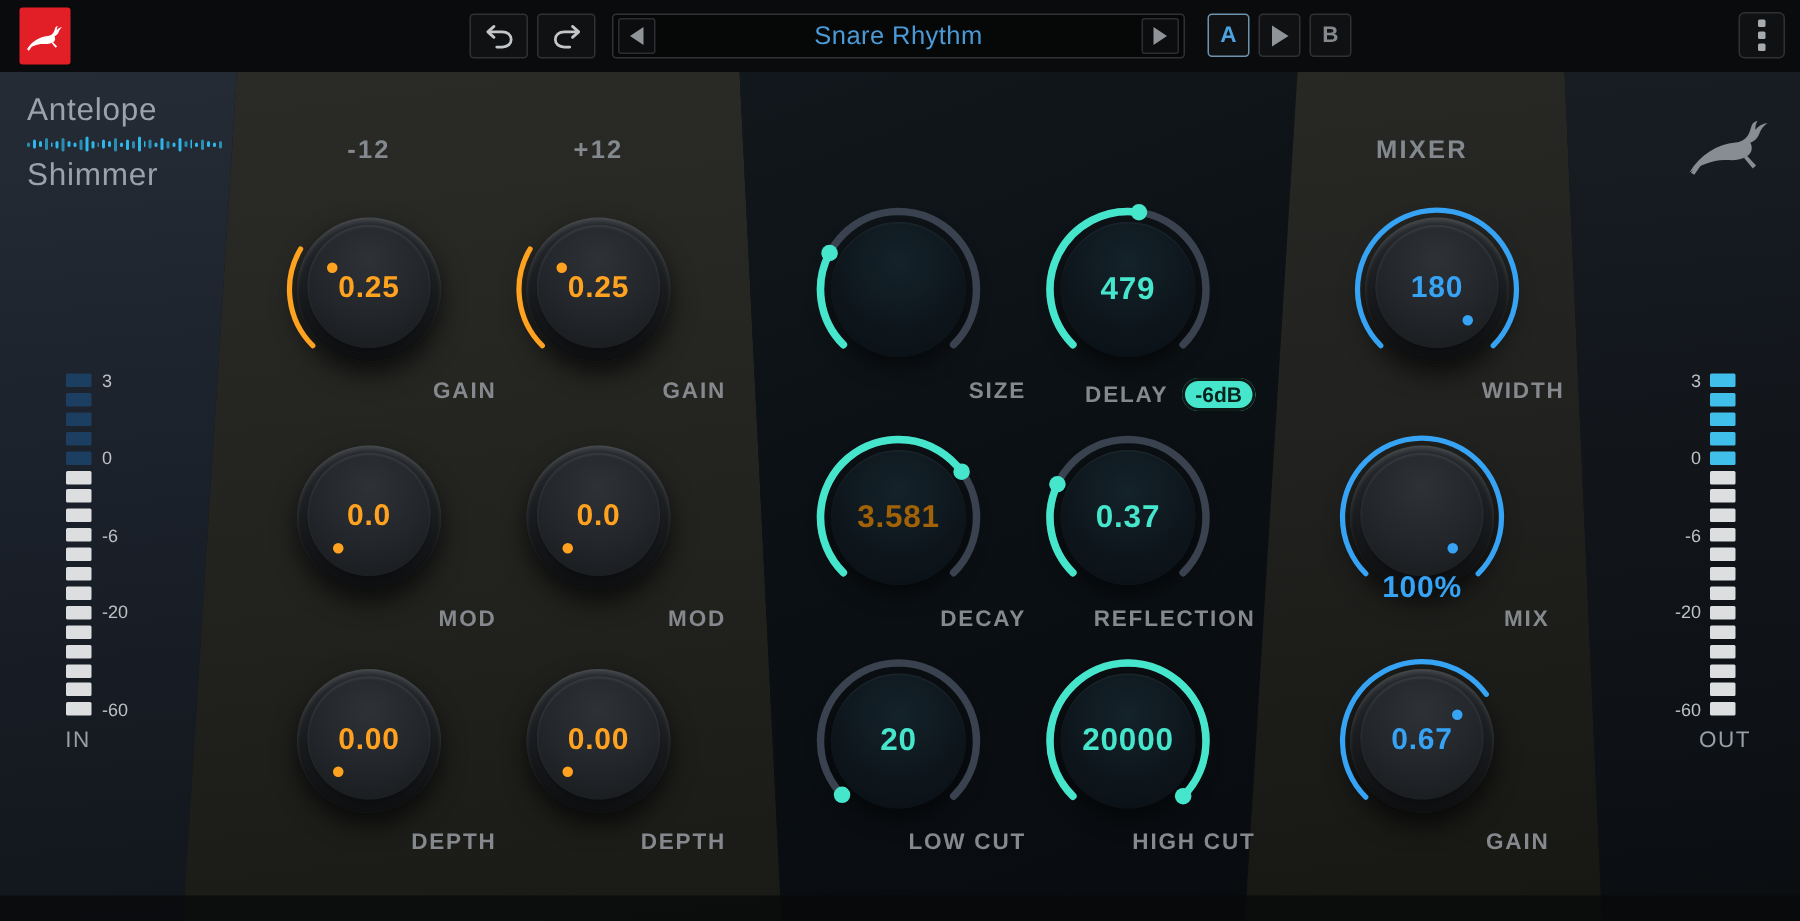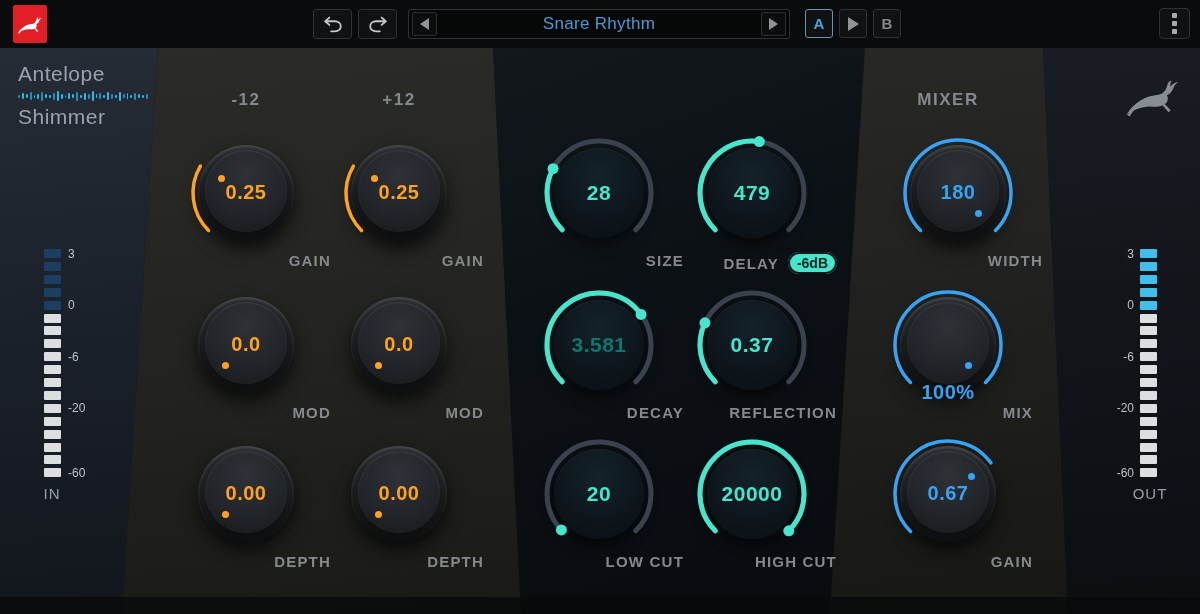--- a/index.html
+++ b/index.html
@@ -258,21 +258,20 @@
 
     </div>
   </div>
         <div class="knob-slot" style="left: 514px; top: 87px;">
     <div class="flat-face"></div>
     <svg class="knob-svg" style="left:28px;top:1px;" width="114" height="114" viewBox="0 0 114 114">
             <path d="M20.23 93.77 A52 52 0 1 1 93.77 93.77" fill="none" stroke="#39424e" stroke-width="5" stroke-linecap="round"></path>
             <path d="M20.23 93.77 A52 52 0 0 1 11.04 32.67" fill="none" stroke="#45E6CC" stroke-width="5" stroke-linecap="round"></path>
             <circle cx="11.044187235387945" cy="32.66764965845017" r="5.5" fill="#45E6CC"></circle>
           </svg>
-    <div class="knob-value" style="font-size: 21px; color: rgb(69, 230, 204);">28</div>
     <div class="knob-label-row">
       <span class="knob-label">SIZE</span>
 
     </div>
   </div>
         <div class="knob-slot" style="left: 667px; top: 87px;">
     <div class="flat-face"></div>
     <svg class="knob-svg" style="left:28px;top:1px;" width="114" height="114" viewBox="0 0 114 114">
             <path d="M20.23 93.77 A52 52 0 1 1 93.77 93.77" fill="none" stroke="#39424e" stroke-width="5" stroke-linecap="round"></path>
             <path d="M20.23 93.77 A52 52 0 0 1 64.33 5.52" fill="none" stroke="#45E6CC" stroke-width="5" stroke-linecap="round"></path>
@@ -284,21 +283,21 @@
       <span class="knob-badge" style="display: inline-block;">-6dB</span>
     </div>
   </div>
         <div class="knob-slot" style="left: 514px; top: 239px;">
     <div class="flat-face"></div>
     <svg class="knob-svg" style="left:28px;top:1px;" width="114" height="114" viewBox="0 0 114 114">
             <path d="M20.23 93.77 A52 52 0 1 1 93.77 93.77" fill="none" stroke="#39424e" stroke-width="5" stroke-linecap="round"></path>
             <path d="M20.23 93.77 A52 52 0 1 1 99.07 26.44" fill="none" stroke="#45E6CC" stroke-width="5" stroke-linecap="round"></path>
             <circle cx="99.06888370749726" cy="26.435166880791396" r="5.5" fill="#45E6CC"></circle>
           </svg>
-    <div class="knob-value" style="font-size: 21px; color: #0f766e;">3.581</div>
+    <div class="knob-value" style="font-size: 21px; color: #a16207;">3.581</div>
     <div class="knob-label-row">
       <span class="knob-label">DECAY</span>
 
     </div>
   </div>
         <div class="knob-slot" style="left: 667px; top: 239px;">
     <div class="flat-face"></div>
     <svg class="knob-svg" style="left:28px;top:1px;" width="114" height="114" viewBox="0 0 114 114">
             <path d="M20.23 93.77 A52 52 0 1 1 93.77 93.77" fill="none" stroke="#39424e" stroke-width="5" stroke-linecap="round"></path>
             <path d="M20.23 93.77 A52 52 0 0 1 9.95 34.86" fill="none" stroke="#45E6CC" stroke-width="5" stroke-linecap="round"></path>

